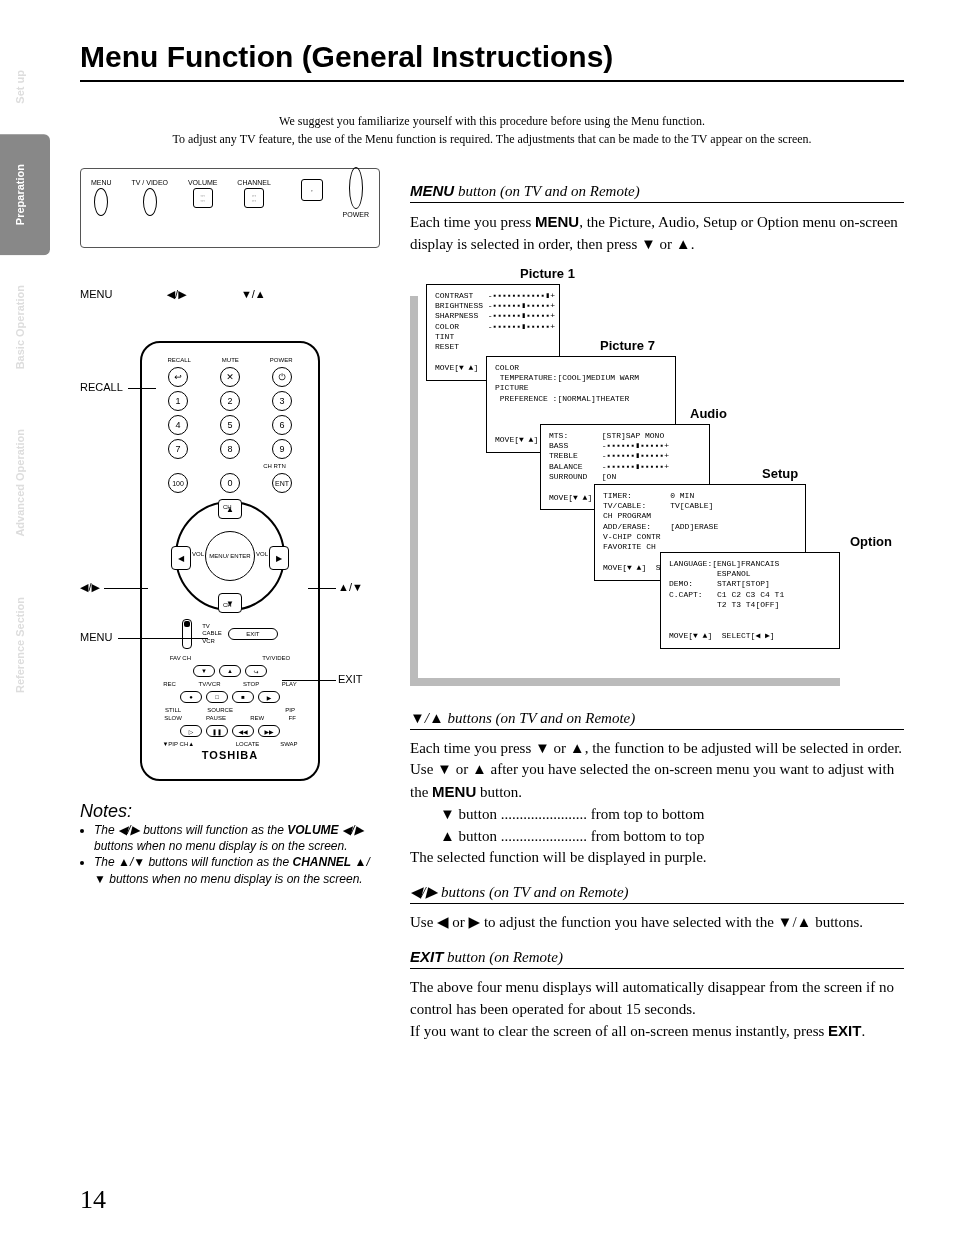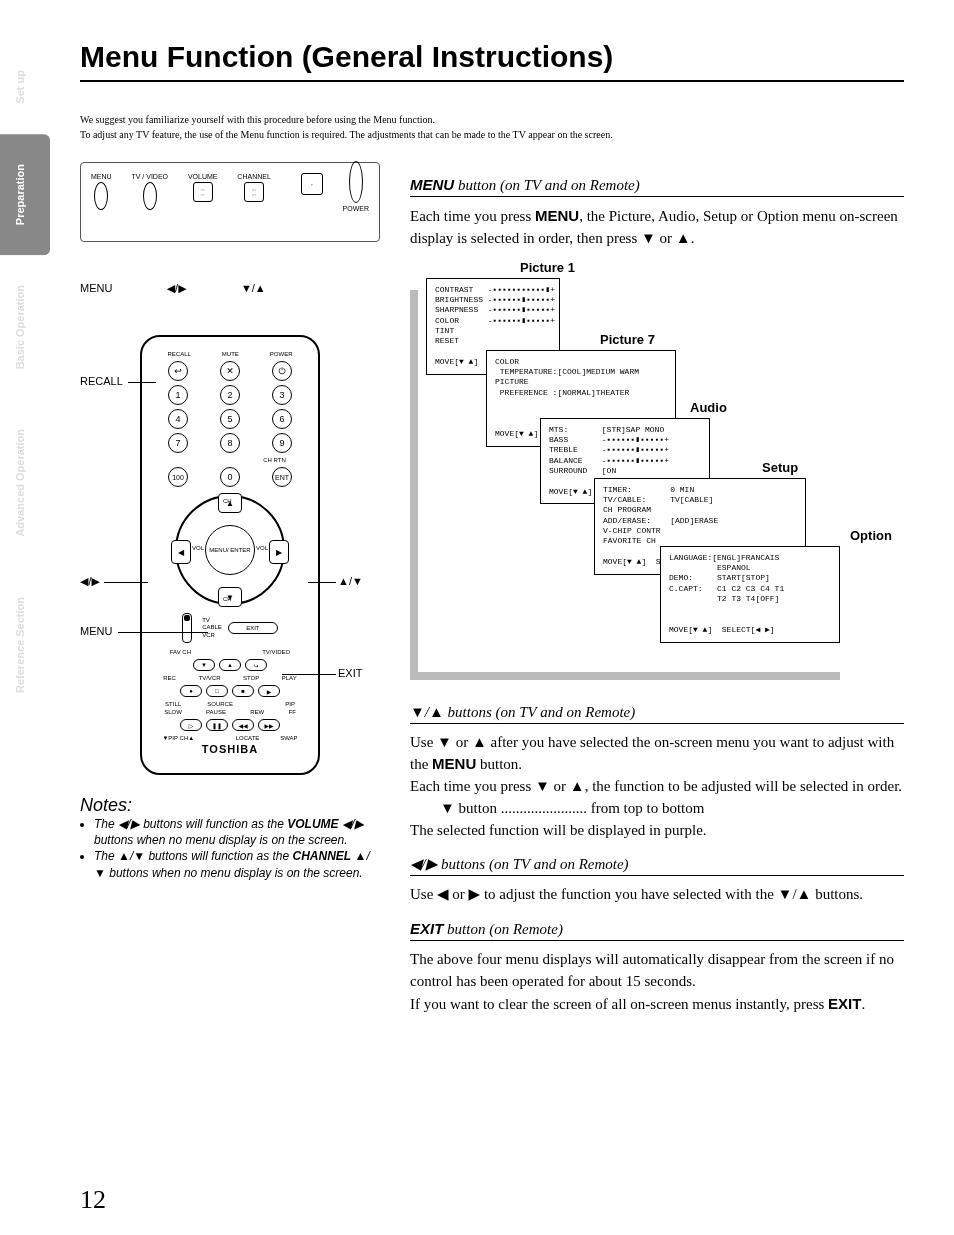--- a/index.html
+++ b/index.html
@@ -42,23 +42,24 @@
   }
   h1 {
     font-family: Arial, sans-serif;
     font-weight: 800;
     font-size: 30px;
     border-bottom: 2px solid #000;
     padding-bottom: 6px;
     margin-bottom: 30px;
   }
   .intro {
-    font-size: 10px;
+    font-size: 12px;
     line-height: 1.5;
     margin-bottom: 20px;
+    text-align: center;
   }
   .columns {
     display: flex;
     gap: 30px;
   }
   .left-col { width: 300px; flex-shrink:0; }
   .right-col { flex: 1; }
   .section-head {
     font-family: "Times New Roman", serif;
     font-style: italic;
@@ -393,36 +394,37 @@
 DEMO:     START[STOP]
 C.CAPT:   C1 C2 C3 C4 T1
           T2 T3 T4[OFF]
 
 
 MOVE[▼ ▲]  SELECT[◀ ▶]</div>
       </div>
 
       <div class="section-head">▼/▲ buttons (on TV and on Remote)</div>
       <div class="body-text">
+        <p>Each time you press ▼ or ▲, the function to be adjusted will be selected in order.</p>
         <p><span>Use ▼ or ▲ after you have selected the on-screen menu you want to adjust with the </span><span class="kw">MENU</span><span> button.</span></p>
-        <p>Each time you press ▼ or ▲, the function to be adjusted will be selected in order.</p>
         <div class="indent-list">
           <div>▼ button ....................... from top to bottom</div>
+          <div>▲ button ....................... from bottom to top</div>
         </div>
         <p>The selected function will be displayed in purple.</p>
       </div>
 
       <div class="section-head">◀/▶ buttons (on TV and on Remote)</div>
       <p class="body-text">Use ◀ or ▶ to adjust the function you have selected with the ▼/▲ buttons.</p>
 
       <div class="section-head">
         <span class="kw">EXIT</span><span> button (on Remote)</span>
       </div>
       <div class="body-text">
         <p>The above four menu displays will automatically disappear from the screen if no control has been operated for about 15 seconds.</p>
         <p><span>If you want to clear the screen of all on-screen menus instantly, press </span><span class="kw">EXIT</span><span>.</span></p>
       </div>
 
     </div>
   </div>
 </div>
 
-<div class="page-num">12</div>
+<div class="page-num">14</div>
 
 </body></html>

